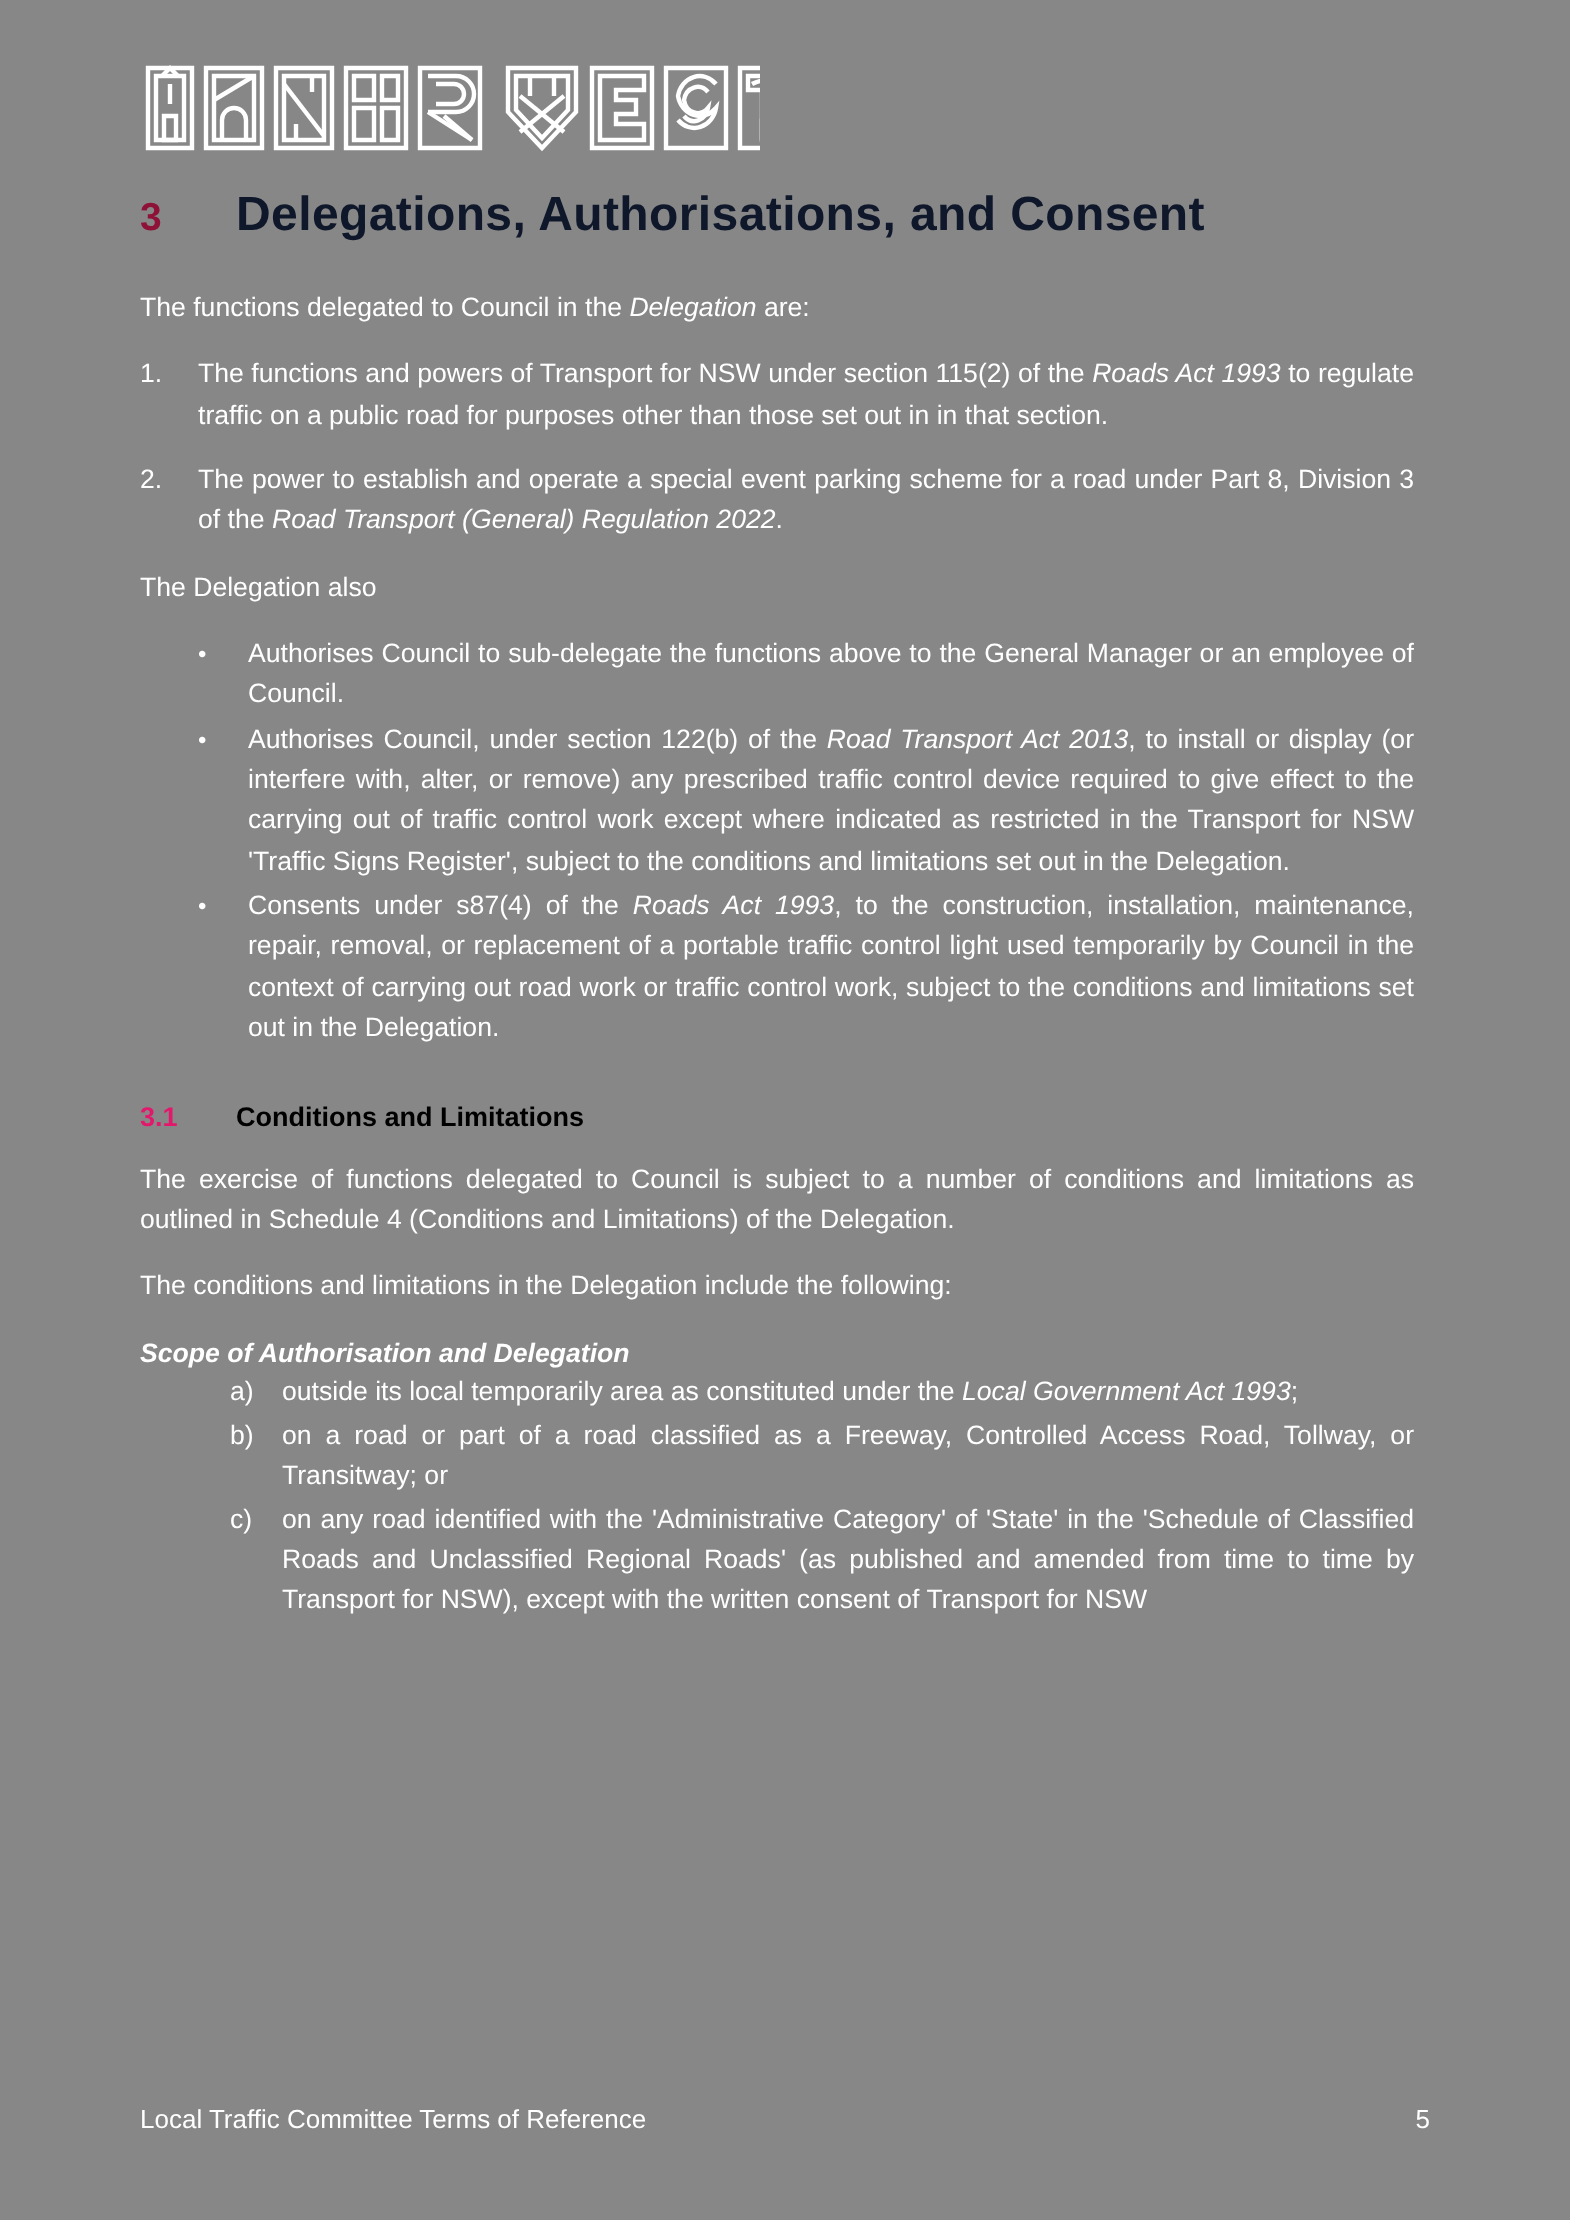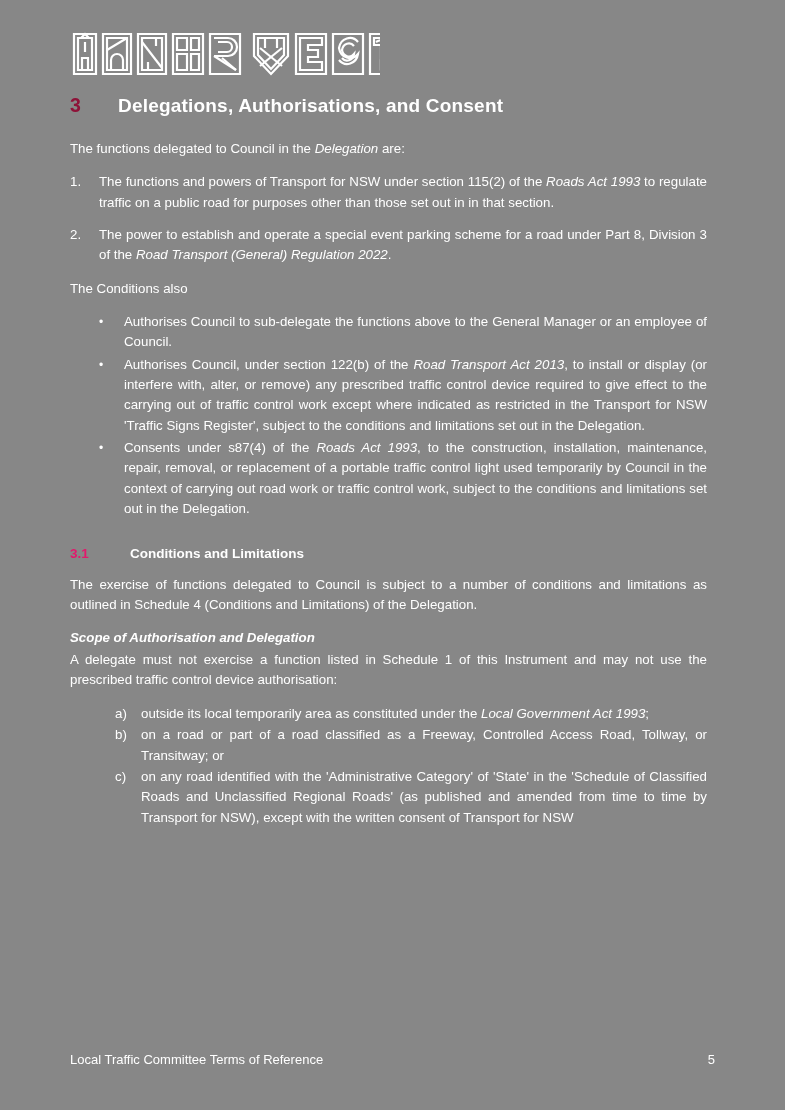--- a/index.html
+++ b/index.html
@@ -47,41 +47,40 @@
   }
   .h1-num {
     color: #8e1238;
     font-size: 19.5px;
     font-weight: bold;
     width: 48px;
     flex: 0 0 48px;
     letter-spacing: 0.2px;
   }
   .h1-text {
-    color: #ffffff;
-    font-size: 19px;
+    color: #0f172a;
+    font-size: 24px;
     font-weight: bold;
     letter-spacing: 0.2px;
   }
 
   .h2-row {
     display: flex;
     align-items: baseline;
     margin: 26px 0 14px 0;
-    gap: 12px;
   }
   .h2-num {
     color: #e3186c;
     font-size: 13.5px;
     font-weight: bold;
     width: 48px;
     flex: 0 0 48px;
   }
   .h2-text {
-    color: #ffffff;
+    color: #000000;
     font-size: 13.5px;
     font-weight: bold;
   }
 
   
   p.body {
     color: #ffffff;
     font-size: 13.3px;
     line-height: 1.53;
     margin: 2px 0 13px 0;
@@ -266,21 +265,21 @@
       <li>
         <span class="num-marker">1.</span>
         <span class="num-body"><span>The functions and powers of Transport for NSW under section 115(2) of the </span><em>Roads Act 1993</em><span> to regulate traffic on a public road for purposes other than those set out in in that section.</span></span>
       </li>
       <li>
         <span class="num-marker">2.</span>
         <span class="num-body"><span>The power to establish and operate a special event parking scheme for a road under Part 8, Division 3 of the </span><em>Road Transport (General) Regulation 2022</em><span>.</span></span>
       </li>
     </ol>
 
-    <p class="body nojust">The Conditions also</p>
+    <p class="body nojust">The Delegation also</p>
 
     <ul class="bullets">
       <li>
         <span class="bullet-marker">•</span>
         <span class="bullet-body"><span>Authorises Council to sub-delegate the functions above to the General Manager or an employee of Council.</span><em></em><span></span></span>
       </li>
       <li>
         <span class="bullet-marker">•</span>
         <span class="bullet-body"><span>Authorises Council, under section 122(b) of the </span><em>Road Transport Act 2013</em><span>, to install or display (or interfere with, alter, or remove) any prescribed traffic control device required to give effect to the carrying out of traffic control work except where indicated as restricted in the Transport for NSW 'Traffic Signs Register', subject to the conditions and limitations set out in the Delegation.</span></span>
       </li>
@@ -289,24 +288,24 @@
         <span class="bullet-body"><span>Consents under s87(4) of the </span><em>Roads Act 1993</em><span>, to the construction, installation, maintenance, repair, removal, or replacement of a portable traffic control light used temporarily by Council in the context of carrying out road work or traffic control work, subject to the conditions and limitations set out in the Delegation.</span></span>
       </li>
     </ul>
 
     <div class="h2-row">
       <span class="h2-num">3.1</span>
       <span class="h2-text">Conditions and Limitations</span>
     </div>
 
     <p class="body">The exercise of functions delegated to Council is subject to a number of conditions and limitations as outlined in Schedule 4 (Conditions and Limitations) of the Delegation.</p>
+    <p class="body nojust">The conditions and limitations in the Delegation include the following:</p>
 
     <div class="sub-italic">Scope of Authorisation and Delegation</div>
 
-    <p class="body">A delegate must not exercise a function listed in Schedule 1 of this Instrument and may not use the prescribed traffic control device authorisation:</p>
 
     <ol class="letterlist">
       <li>
         <span class="letter-marker">a)</span>
         <span class="letter-body"><span>outside its local temporarily area as constituted under the </span><em>Local Government Act 1993</em><span>;</span></span>
       </li>
       <li>
         <span class="letter-marker">b)</span>
         <span class="letter-body"><span>on a road or part of a road classified as a Freeway, Controlled Access Road, Tollway, or Transitway; or</span><em></em><span></span></span>
       </li>

